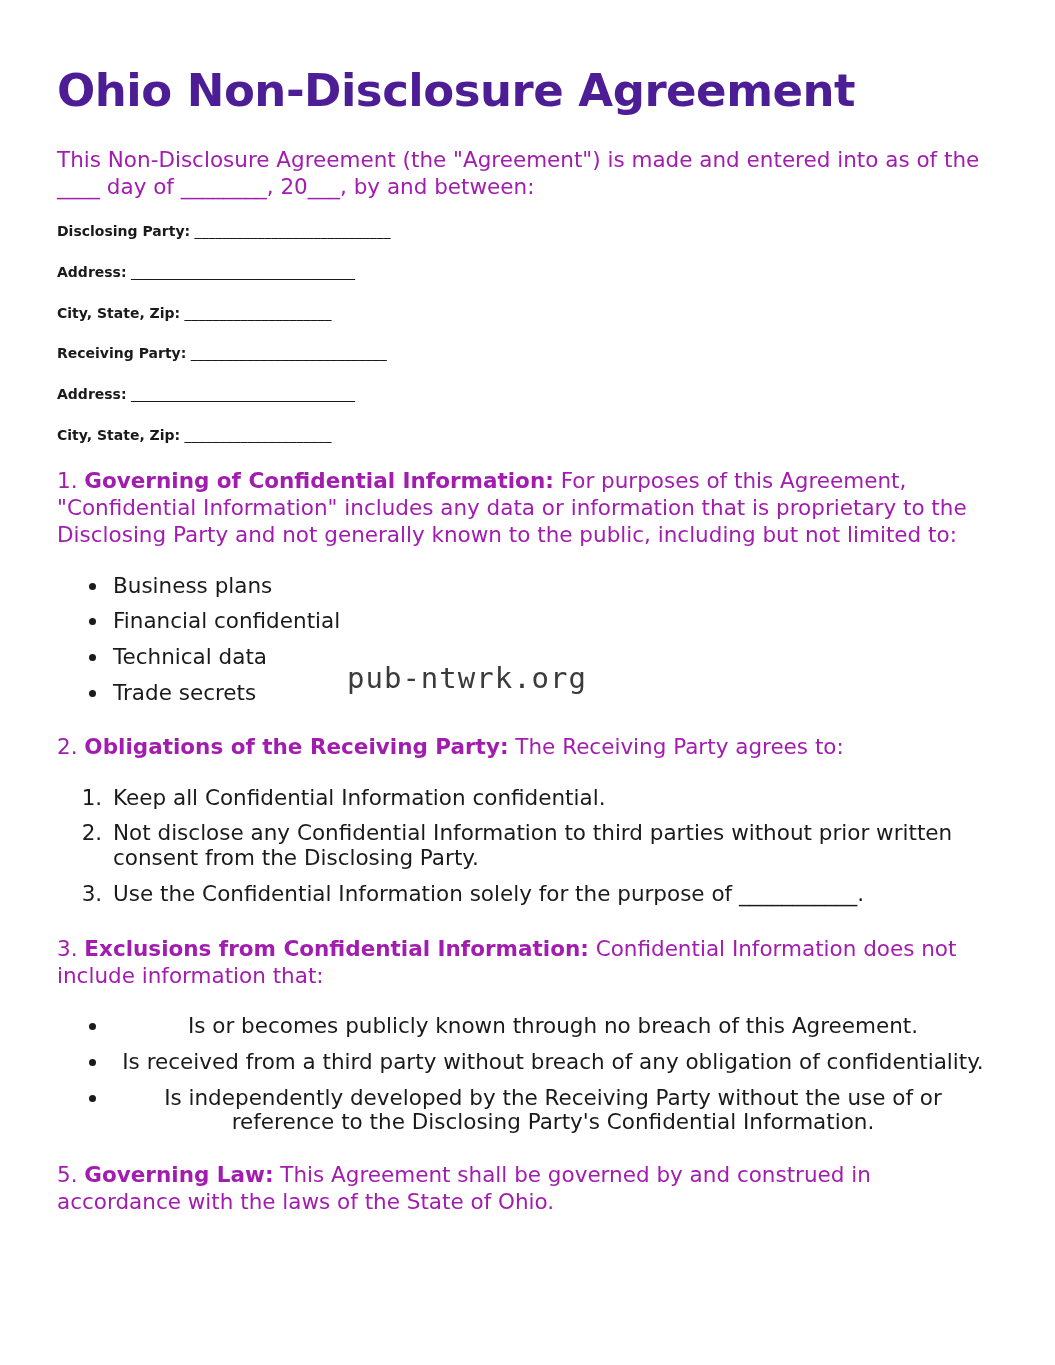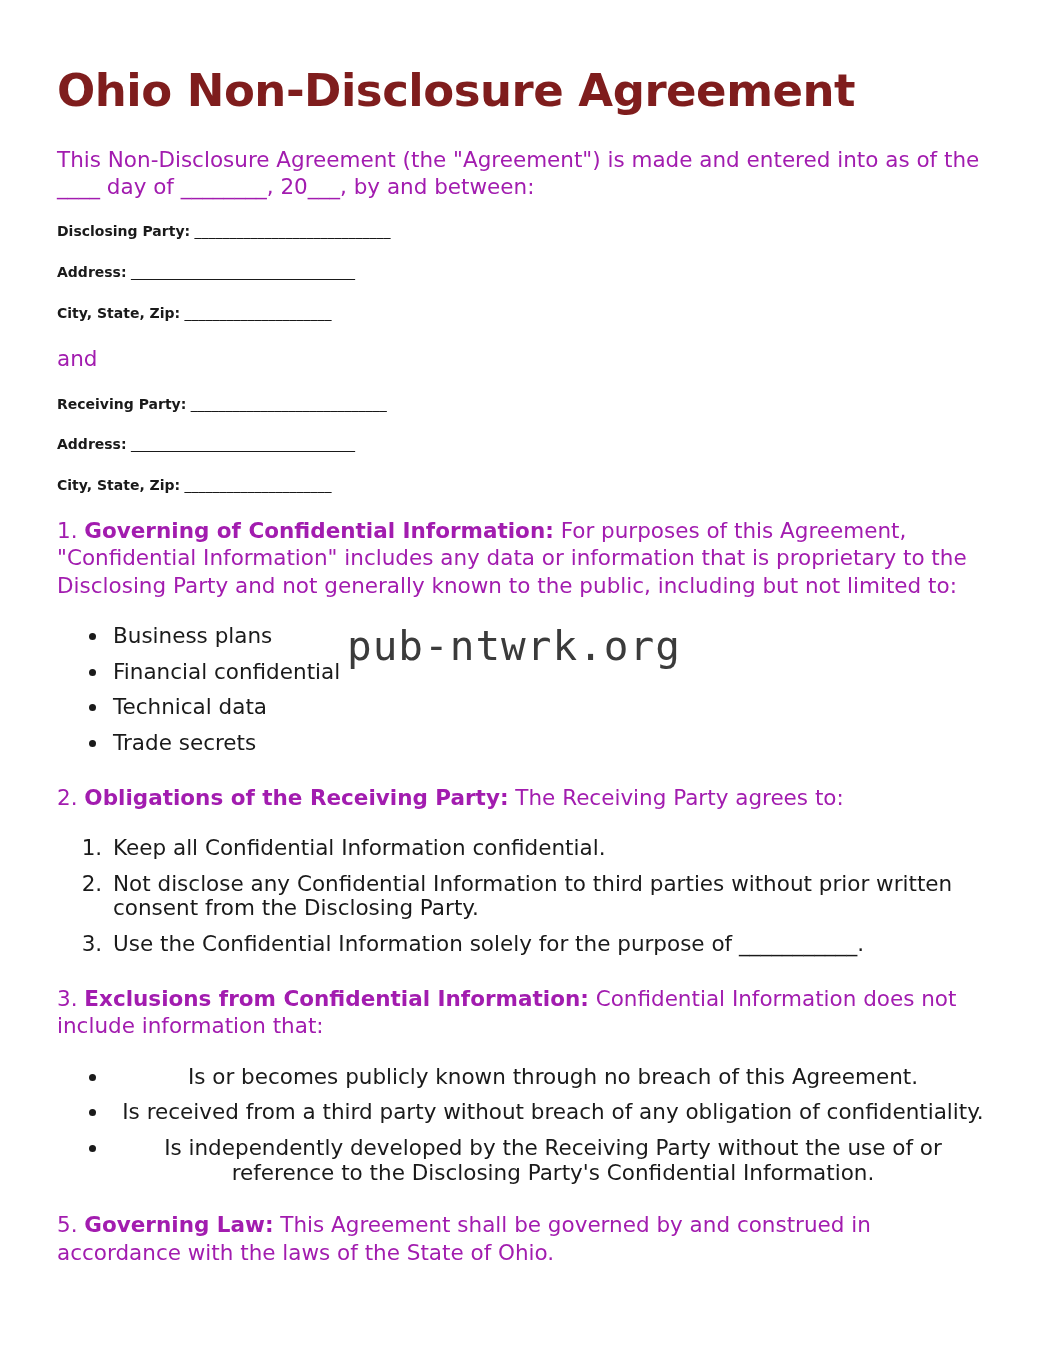--- a/index.html
+++ b/index.html
@@ -30,21 +30,21 @@
   }
 
   
   .doc-title {
     font-size: 45px;
     font-weight: bold;
     letter-spacing: -0.5px;
     line-height: 1.1;
     margin: 0;
     padding-top: 66px;
-    color: #7f1d1d;
+    color: #4c1d95;
   }
 
   
   .para {
     font-size: 21.5px;
     line-height: 1.27;
     margin: 0;
     color: #a21caf;
   }
   .intro {
@@ -106,23 +106,23 @@
 
   .gap-after-list-1 { padding-top: 26px; }
   .gap-after-list-2 { padding-top: 26px; }
   .gap-after-list-3 { padding-top: 26px; }
   .gap-sec5 { padding-top: 24px; }
 
   
   .watermark {
     position: absolute;
     left: 347px;
-    top: 626px;
+    top: 664px;
     font-family: "DejaVu Sans Mono", "Liberation Mono", monospace;
-    font-size: 41px;
+    font-size: 29px;
     letter-spacing: 1px;
     color: #3b3b3b;
     white-space: nowrap;
     pointer-events: none;
     line-height: 1;
   }
 </style>
 </head>
 <body>
 
@@ -132,21 +132,20 @@
     <h1 class="doc-title">Ohio Non-Disclosure Agreement</h1>
 
     <p class="para intro">This Non-Disclosure Agreement (the "Agreement") is made and entered into as of the ____ day of ________, 20___, by and between:</p>
 
     <p class="field-line"><span>Disclosing Party:</span><span class="blank"> ____________________________</span></p>
 
     <p class="field-line"><span>Address:</span><span class="blank"> ________________________________</span></p>
 
     <p class="field-line"><span>City, State, Zip:</span><span class="blank"> _____________________</span></p>
 
-    <p class="para and-line">and</p>
 
     <p class="field-line"><span>Receiving Party:</span><span class="blank"> ____________________________</span></p>
 
     <p class="field-line"><span>Address:</span><span class="blank"> ________________________________</span></p>
 
     <p class="field-line"><span>City, State, Zip:</span><span class="blank"> _____________________</span></p>
 
     <p class="para section section-run"><span>1. </span><b>Governing of Confidential Information:</b><span> For purposes of this Agreement, "Confidential Information" includes any data or information that is proprietary to the Disclosing Party and not generally known to the public, including but not limited to:</span></p>
 
     <ul class="doc-list sec1-list">

